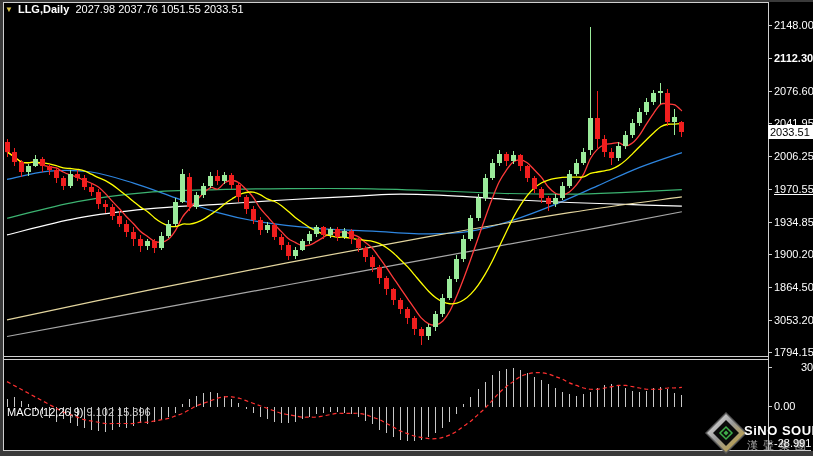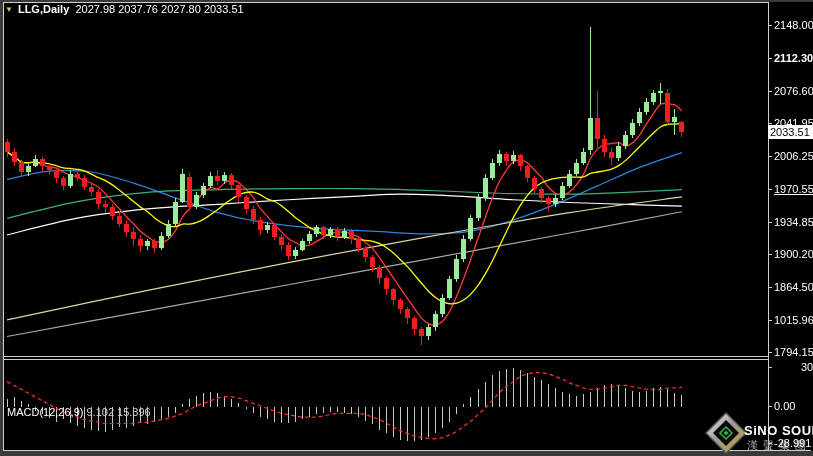--- a/index.html
+++ b/index.html
@@ -530,21 +530,21 @@
     <line x1="636.7" y1="47" x2="636.7" y2="31.7792" stroke="#C8C8C8" stroke-width="1" shape-rendering="crispEdges"></line>
     <line x1="643.73" y1="47" x2="643.73" y2="30.5108" stroke="#C8C8C8" stroke-width="1" shape-rendering="crispEdges"></line>
     <line x1="650.76" y1="47" x2="650.76" y2="27.974" stroke="#C8C8C8" stroke-width="1" shape-rendering="crispEdges"></line>
     <line x1="657.7900000000001" y1="47" x2="657.7900000000001" y2="26.7056" stroke="#C8C8C8" stroke-width="1" shape-rendering="crispEdges"></line>
     <line x1="664.82" y1="47" x2="664.82" y2="29.2424" stroke="#C8C8C8" stroke-width="1" shape-rendering="crispEdges"></line>
     <line x1="671.85" y1="47" x2="671.85" y2="33.0476" stroke="#C8C8C8" stroke-width="1" shape-rendering="crispEdges"></line>
     <line x1="678.88" y1="47" x2="678.88" y2="35.4550232" stroke="#C8C8C8" stroke-width="1" shape-rendering="crispEdges"></line>
     <path d="M4 21.632C5.171666666666667 22.2662 8.686666666666667 24.1688 11.030000000000001 25.4372C13.373333333333335 26.7056 15.716666666666669 27.974 18.060000000000002 29.2424C20.403333333333336 30.5108 22.746666666666666 31.779200000000003 25.09 33.0476C27.433333333333334 34.316 29.77666666666667 35.5844 32.120000000000005 36.8528C34.46333333333334 38.1212 36.806666666666665 39.3896 39.15 40.658C41.49333333333333 41.9264 43.836666666666666 43.1948 46.18 44.4632C48.52333333333333 45.7316 50.86666666666667 47 53.21 48.2684C55.553333333333335 49.5368 57.89666666666667 51.0166 60.24 52.0736C62.583333333333336 53.1306 64.92666666666668 53.7648 67.27000000000001 54.6104C69.61333333333334 55.455999999999996 71.95666666666666 56.3016 74.3 57.1472C76.64333333333333 57.992799999999995 78.98666666666666 59.0498 81.33 59.684C83.67333333333333 60.3182 86.01666666666667 60.529599999999995 88.36 60.9524C90.70333333333333 61.3752 93.04666666666667 61.797999999999995 95.39 62.2208C97.73333333333333 62.6436 100.07666666666667 63.2778 102.42 63.4892C104.76333333333334 63.700599999999994 107.10666666666667 63.4892 109.45 63.4892C111.79333333333334 63.4892 114.13666666666667 63.4892 116.48 63.4892C118.82333333333334 63.4892 121.16666666666667 63.4892 123.51 63.4892C125.85333333333334 63.4892 128.1966666666667 63.700599999999994 130.54000000000002 63.4892C132.88333333333335 63.2778 135.22666666666666 62.432199999999995 137.57 62.2208C139.91333333333333 62.0094 142.25666666666666 62.432199999999995 144.6 62.2208C146.94333333333333 62.0094 149.28666666666666 61.3752 151.63 60.9524C153.97333333333333 60.529599999999995 156.31666666666666 60.1068 158.66 59.684C161.00333333333333 59.261199999999995 163.34666666666666 59.0498 165.69 58.4156C168.03333333333333 57.7814 170.37666666666667 56.724399999999996 172.72 55.8788C175.06333333333333 55.0332 177.40666666666667 54.399 179.75 53.342C182.09333333333333 52.285 184.43666666666667 50.8052 186.78 49.5368C189.12333333333333 48.2684 191.46666666666667 46.7886 193.81 45.7316C196.15333333333334 44.6746 198.49666666666667 44.0404 200.84 43.1948C203.18333333333334 42.3492 205.52666666666667 41.5036 207.87 40.658C210.21333333333334 39.812400000000004 212.55666666666667 38.7554 214.9 38.1212C217.24333333333334 37.487 219.58666666666667 37.0642 221.93 36.8528C224.27333333333334 36.641400000000004 226.61666666666667 36.641400000000004 228.96 36.8528C231.30333333333334 37.0642 233.64666666666668 37.487 235.99 38.1212C238.33333333333334 38.7554 240.67666666666668 39.812400000000004 243.02 40.658C245.36333333333334 41.5036 247.70666666666668 42.3492 250.05 43.1948C252.39333333333335 44.0404 254.7366666666667 44.886 257.08000000000004 45.7316C259.4233333333334 46.5772 261.7666666666667 47.4228 264.11 48.2684C266.4533333333333 49.114 268.7966666666666 49.9596 271.14 50.8052C273.48333333333335 51.6508 275.8266666666667 52.7078 278.17 53.342C280.5133333333333 53.9762 282.8566666666667 54.187599999999996 285.2 54.6104C287.5433333333333 55.0332 289.88666666666666 55.455999999999996 292.23 55.8788C294.5733333333334 56.3016 296.91666666666663 56.9358 299.26 57.1472C301.60333333333335 57.358599999999996 303.9466666666667 57.1472 306.29 57.1472C308.6333333333333 57.1472 310.9766666666667 57.358599999999996 313.32 57.1472C315.6633333333333 56.9358 318.00666666666666 56.3016 320.35 55.8788C322.6933333333334 55.455999999999996 325.03666666666663 55.0332 327.38 54.6104C329.72333333333336 54.187599999999996 332.0666666666667 53.553399999999996 334.41 53.342C336.75333333333333 53.1306 339.0966666666667 53.342 341.44 53.342C343.7833333333333 53.342 346.12666666666667 53.342 348.47 53.342C350.8133333333334 53.342 353.15666666666664 53.1306 355.5 53.342C357.84333333333336 53.553399999999996 360.1866666666667 53.9762 362.53000000000003 54.6104C364.87333333333333 55.2446 367.2166666666667 56.3016 369.56 57.1472C371.9033333333333 57.992799999999995 374.24666666666667 58.626999999999995 376.59000000000003 59.684C378.9333333333334 60.741 381.27666666666664 62.2208 383.62 63.4892C385.96333333333337 64.7576 388.30666666666673 66.026 390.65000000000003 67.2944C392.99333333333334 68.5628 395.3366666666667 70.0426 397.68 71.0996C400.0233333333333 72.1566 402.3666666666667 72.79079999999999 404.71000000000004 73.6364C407.0533333333334 74.482 409.39666666666665 75.53899999999999 411.74 76.1732C414.08333333333337 76.8074 416.42666666666673 77.0188 418.77000000000004 77.4416C421.11333333333334 77.86439999999999 423.4566666666667 78.49860000000001 425.8 78.71000000000001C428.1433333333333 78.9214 430.4866666666667 78.9214 432.83000000000004 78.71000000000001C435.1733333333334 78.49860000000001 437.51666666666665 78.0758 439.86 77.4416C442.2033333333334 76.80739999999999 444.54666666666674 75.9618 446.89000000000004 74.9048C449.23333333333335 73.84779999999999 451.5766666666667 72.57939999999999 453.92 71.0996C456.2633333333333 69.6198 458.6066666666667 67.71719999999999 460.95 66.026C463.2933333333333 64.3348 465.63666666666666 62.855 467.98 60.9524C470.3233333333334 59.0498 472.66666666666663 56.724399999999996 475.01 54.6104C477.35333333333335 52.4964 479.6966666666667 50.5938 482.04 48.2684C484.3833333333333 45.943 486.7266666666667 43.1948 489.07 40.658C491.4133333333333 38.1212 493.75666666666666 35.373000000000005 496.1 33.0476C498.4433333333334 30.7222 500.78666666666663 28.6082 503.13 26.7056C505.47333333333336 24.803 507.8166666666667 23.3232 510.1600000000001 21.632C512.5033333333334 19.940800000000003 514.8466666666667 17.8268 517.19 16.5584C519.5333333333334 15.29 521.8766666666667 14.6558 524.22 14.0216C526.5633333333334 13.3874 528.9066666666666 12.964599999999999 531.25 12.7532C533.5933333333334 12.5418 535.9366666666666 12.5418 538.28 12.7532C540.6233333333333 12.964599999999999 542.9666666666667 13.3874 545.3100000000001 14.0216C547.6533333333334 14.6558 549.9966666666667 15.712799999999998 552.34 16.5584C554.6833333333334 17.404 557.0266666666666 18.038200000000003 559.37 19.095200000000002C561.7133333333334 20.1522 564.0566666666666 21.843400000000003 566.4 22.9004C568.7433333333333 23.9574 571.0866666666667 24.5916 573.4300000000001 25.4372C575.7733333333334 26.2828 578.1166666666667 27.3398 580.46 27.974C582.8033333333334 28.6082 585.1466666666666 29.031 587.49 29.2424C589.8333333333334 29.4538 592.1766666666666 29.4538 594.52 29.2424C596.8633333333333 29.031 599.2066666666667 28.3968 601.5500000000001 27.974C603.8933333333334 27.5512 606.2366666666667 27.1284 608.58 26.7056C610.9233333333334 26.2828 613.2666666666667 25.648600000000002 615.61 25.4372C617.9533333333334 25.2258 620.2966666666666 25.2258 622.64 25.4372C624.9833333333333 25.648600000000002 627.3266666666667 26.2828 629.6700000000001 26.7056C632.0133333333334 27.1284 634.3566666666667 27.5512 636.7 27.974C639.0433333333334 28.3968 641.3866666666667 29.031 643.73 29.2424C646.0733333333334 29.4538 648.4166666666666 29.2424 650.76 29.2424C653.1033333333334 29.2424 655.4466666666667 29.4538 657.7900000000001 29.2424C660.1333333333334 29.031 662.4766666666667 28.1854 664.82 27.974C667.1633333333334 27.7626 669.5066666666667 28.057714400000002 671.85 27.974C674.1933333333334 27.8902856 677.7083333333334 27.555428 678.88 27.4717136" fill="none" stroke="#FF3030" stroke-width="1.2" stroke-dasharray="4 3"></path>
   </svg>
 
-<div class="abs hdr"><span class="tri">▼</span><b>LLG,Daily</b>  <span>2027.98</span> <span>2037.76</span> <span>2027.80</span> <span>2033.51</span></div>
+<div class="abs hdr"><span class="tri">▼</span><b>LLG,Daily</b>  <span>2027.98</span> <span>2037.76</span> <span>1051.55</span> <span>2033.51</span></div>
 
 <div class="abs macd-hdr"><span>MACD(12,26,9)</span> <span class="v">9.102</span> <span class="v">15.396</span></div>
 
 <div class="abs logo">
   <svg style="left:0;top:0;" width="46" height="46" viewBox="0 0 46 46">
     <defs>
       <linearGradient id="lg" x1="0" y1="0" x2="1" y2="1">
         <stop offset="0" stop-color="#f4f4f4"></stop>
           <stop offset="0.45" stop-color="#9a9a9a"></stop>
           <stop offset="1" stop-color="#c9a227"></stop>
@@ -573,21 +573,21 @@
     <div class="axis-label" style="top: 151px;">2006.25</div>
     <div class="tick" style="top: 156px;"></div>
     <div class="axis-label" style="top: 184px; text-decoration: underline;">1970.55</div>
     <div class="tick" style="top: 189px;"></div>
     <div class="axis-label" style="top: 217px;">1934.85</div>
     <div class="tick" style="top: 222px;"></div>
     <div class="axis-label" style="top: 249px;">1900.20</div>
     <div class="tick" style="top: 254px;"></div>
     <div class="axis-label" style="top: 282px;">1864.50</div>
     <div class="tick" style="top: 287px;"></div>
-    <div class="axis-label" style="top: 315px;">1015.96</div>
+    <div class="axis-label" style="top: 315px;">3053.20</div>
     <div class="tick" style="top: 320px;"></div>
     <div class="axis-label" style="top: 347px;">1794.15</div>
     <div class="tick" style="top: 352px;"></div>
     <div class="axis-label" style="top: 362px; margin-left: 27px;">30.755</div>
     <div class="tick" style="top: 367px;"></div>
     <div class="axis-label" style="top: 401px;">0.00</div>
     <div class="tick" style="top: 406px;"></div>
     <div class="axis-label" style="top: 438px;">-28.991</div>
     <div class="tick" style="top: 443px;"></div>
   </div>

